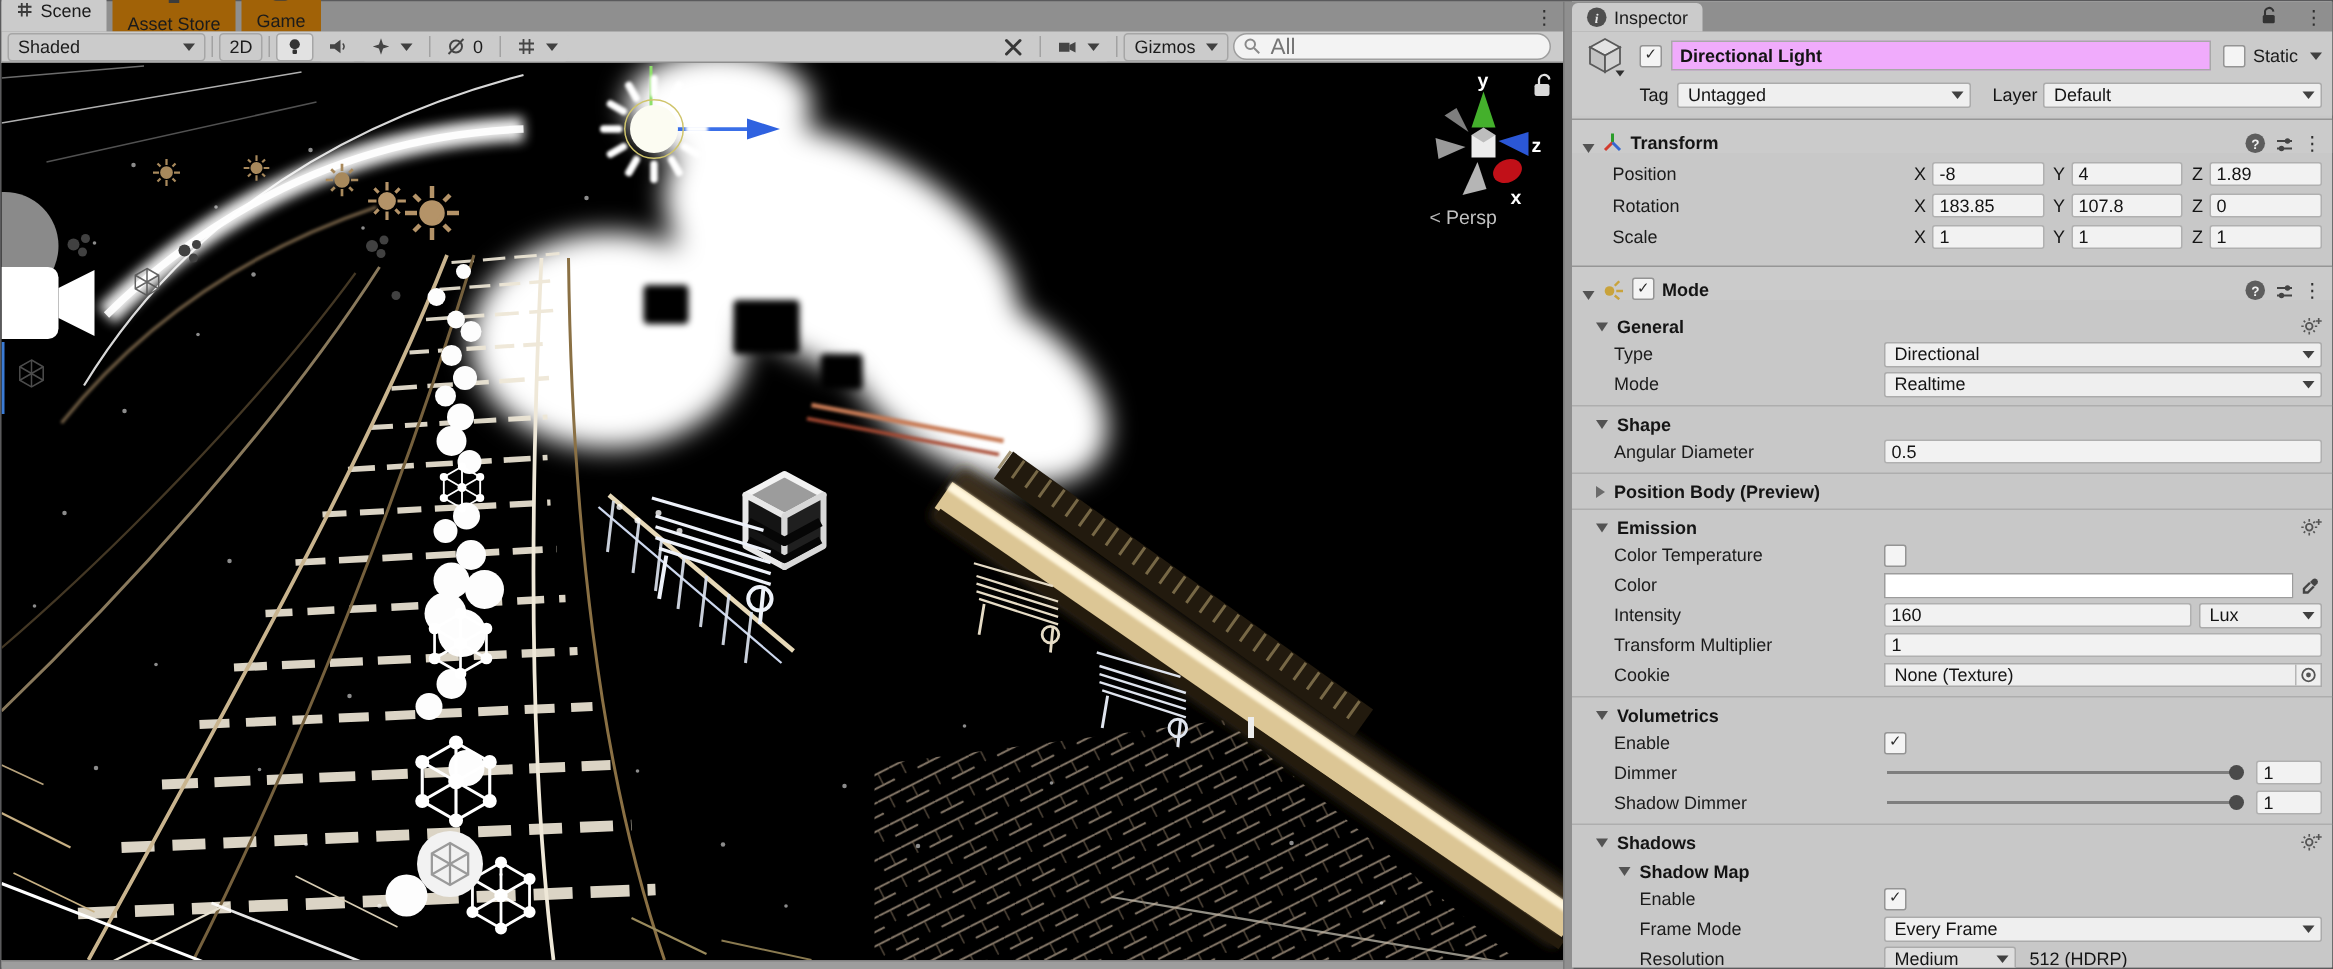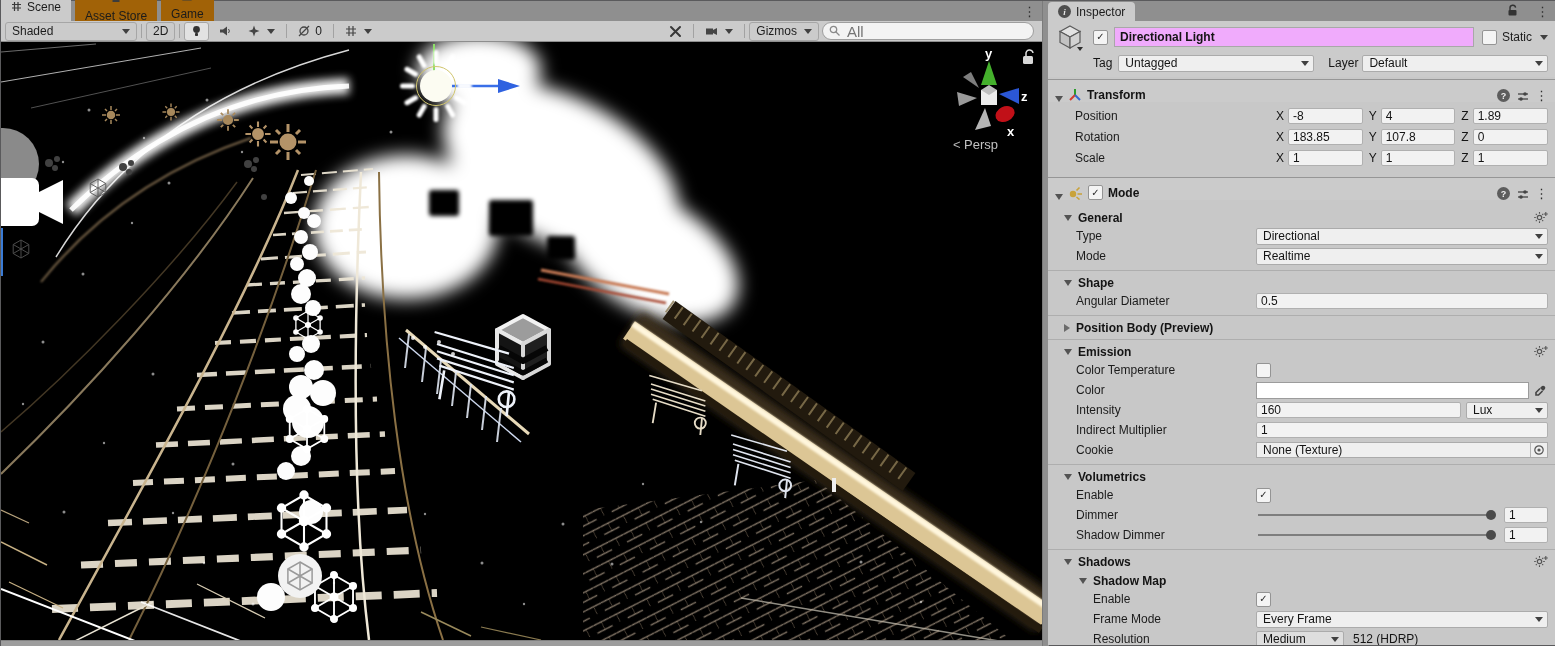--- a/index.html
+++ b/index.html
@@ -790,21 +790,21 @@
         <span class="lbl">Intensity</span>
         <span class="field grow">
             <span>160</span>
           </span>
         <div class="drop" style="width:82px;margin-left:5px">
           <span class="dtext">Lux</span>
           <span class="caret"></span>
         </div>
       </div>
       <div class="lrow">
-        <span class="lbl">Indirect Multiplier</span>
+        <span class="lbl">Transform Multiplier</span>
         <span class="field grow">
             <span>1</span>
           </span>
       </div>
       <div class="lrow">
         <span class="lbl">Cookie</span>
         <div class="objfield">
           <span class="dtext">None (Texture)</span>
           <span class="objpick">
             <svg width="12" height="12">

